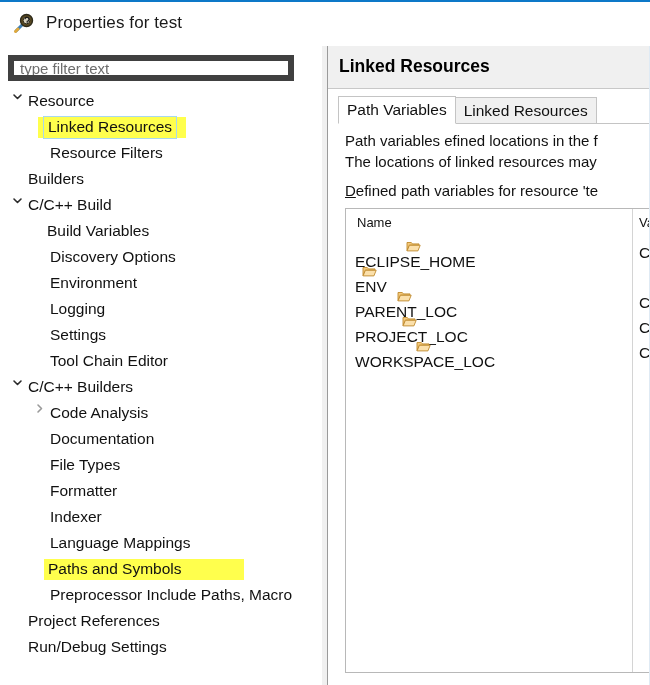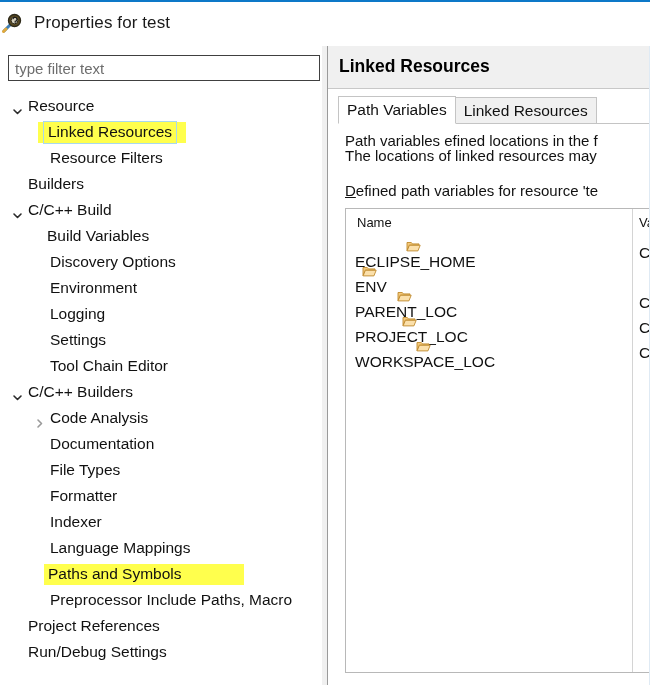--- a/index.html
+++ b/index.html
@@ -28,21 +28,21 @@
   }
 
   
   #title-row {
     position: absolute;
     left: 0; top: 2px;
     width: 650px;
     height: 38px;
     display: flex;
     align-items: center;
-    padding-left: 0;
+    padding-left: 12px;
     box-sizing: border-box;
   }
   #props-icon {
     width: 24px; height: 24px;
     position: relative;
     flex: 0 0 auto;
     margin-right: 10px;
   }
   #dialog-title {
     font-size: 17px;
@@ -56,44 +56,44 @@
     position: absolute;
     left: 0; top: 44px;
     width: 322px;
     height: 641px;
     background: #ffffff;
     box-sizing: border-box;
   }
   #filter-input {
     position: absolute;
     left: 8px; top: 9px;
-    width: 312px;
+    width: 286px;
     height: 26px;
     box-sizing: border-box;
-    border: 1px solid #404040;
+    border: 6px solid #404040;
     background: #ffffff;
     font-family: "Liberation Sans", sans-serif;
     font-size: 15px;
     color: #6d6d6d;
     padding: 0 6px;
     outline: none;
   }
   #filter-input::placeholder { color:#6d6d6d; opacity:1; }
 
   #tree {
     position: absolute;
     left: 0; top: 45px;
     width: 316px;
     height: 596px;
     overflow: hidden;
   }
   .tree-row {
     height: 26px;
     display: flex;
-    align-items: flex-end;
+    align-items: flex-start;
     white-space: nowrap;
     font-size: 15.5px;
     color: #111111;
     position: relative;
   }
   .twisty {
     width: 18px;
     flex: 0 0 18px;
     text-align: center;
     font-size: 11px;
@@ -200,21 +200,21 @@
 
   
   .desc-line {
     position: absolute;
     left: 17px;
     font-size: 15px;
     color: #111111;
     white-space: nowrap;
   }
   #desc1 { top: 86px; }
-  #desc2 { top: 101px; }
+  #desc2 { top: 107px; }
   #desc3 { top: 136px; }
   .mnemonic { text-decoration: underline; }
 
   
   #table {
     position: absolute;
     left: 17px; top: 162px;
     width: 333px;
     height: 465px;
     background: #ffffff;

